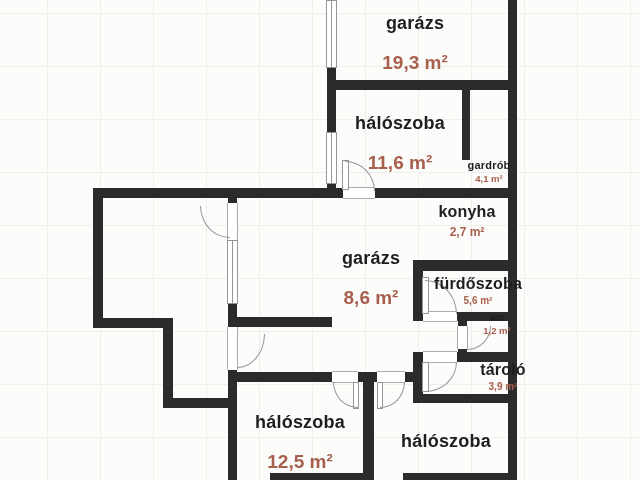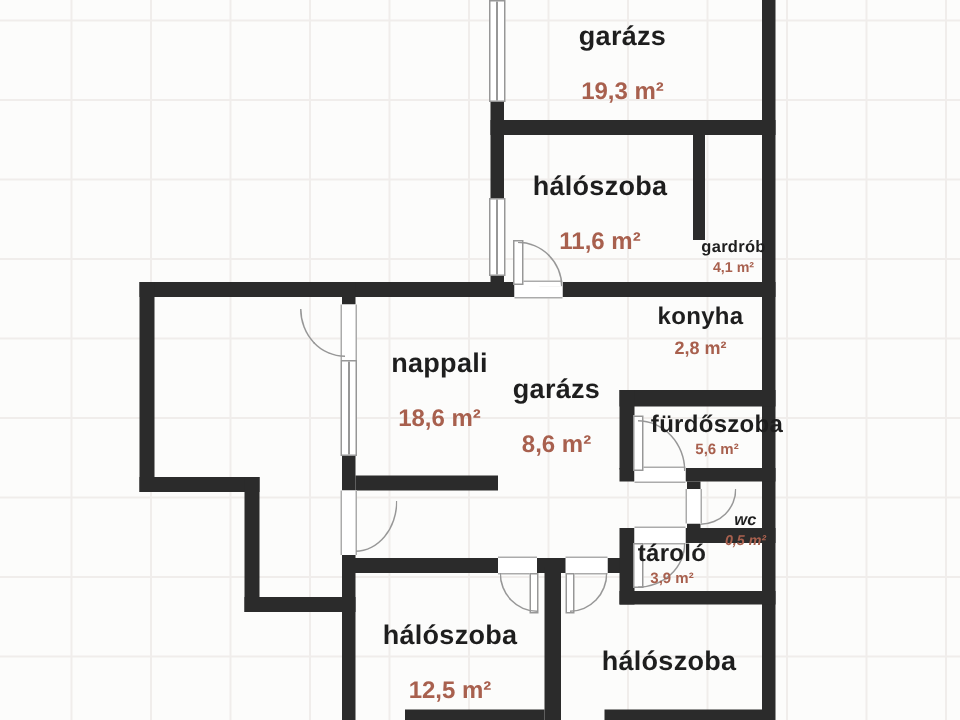--- a/index.html
+++ b/index.html
@@ -34,21 +34,21 @@
   .gapV{position:absolute;background:#fff;border-left:1px solid #ababab;border-right:1px solid #ababab;box-sizing:border-box;}
   .leafV{position:absolute;background:#fff;border:1px solid var(--frame-line);box-sizing:border-box;}
   .arc{position:absolute;box-sizing:border-box;}
   .arc-tr{border-top:1.5px solid var(--frame-line);border-right:1.5px solid var(--frame-line);border-top-right-radius:100% 100%;}
   .arc-bl{border-left:1.5px solid var(--frame-line);border-bottom:1.5px solid var(--frame-line);border-bottom-left-radius:100% 100%;}
   .arc-br{border-right:1.5px solid var(--frame-line);border-bottom:1.5px solid var(--frame-line);border-bottom-right-radius:100% 100%;}
   
   .room{position:absolute;transform:translate(-50%,-50%);text-align:center;white-space:nowrap;}
   .rname{color:var(--room-label);font-weight:700;line-height:1.05;letter-spacing:.2px;}
   .rarea{color:var(--area-label);font-weight:700;line-height:1.05;}
-  .xl .rname{font-size:18px}.xl .rarea{font-size:16px;margin-top:20px}
+  .xl .rname{font-size:18px}.xl .rarea{font-size:19px;margin-top:20px}
   .lg .rname{font-size:16px}.lg .rarea{font-size:12px;margin-top:5px}
   .md .rname{font-size:14.5px}.md .rarea{font-size:12px;margin-top:5px}
   .sm .rname{font-size:16px}.sm .rarea{font-size:10px;margin-top:3px}
   .xs .rname{font-size:11px}.xs .rarea{font-size:9.5px;margin-top:2px}
 </style>
 </head>
 <body>
 
 <div class="canvas">
 
@@ -124,39 +124,35 @@
   <div class="room xl" style="left:400px;top:143px;">
     <div class="rname">hálószoba</div>
     <div class="rarea">11,6 m²</div>
   </div>
   <div class="room xs" style="left:489px;top:172px;">
     <div class="rname">gardrób</div>
     <div class="rarea">4,1 m²</div>
   </div>
   <div class="room lg" style="left:467px;top:221px;">
     <div class="rname">konyha</div>
-    <div class="rarea">2,8 m²</div>
-  </div>
-  <div class="room xl" style="left:293px;top:261px;">
-    <div class="rname">nappali</div>
-    <div class="rarea">18,6 m²</div>
+    <div class="rarea">2,7 m²</div>
   </div>
   <div class="room xl" style="left:371px;top:278px;">
     <div class="rname">garázs</div>
     <div class="rarea">8,6 m²</div>
   </div>
   <div class="room sm" style="left:478px;top:291px;">
     <div class="rname">fürdőszoba</div>
     <div class="rarea">5,6 m²</div>
   </div>
-  <div class="room xs" style="left:497px;top:354px;font-style:italic;">
+  <div class="room xs" style="left:497px;top:324px;">
     <div class="rname">wc</div>
-    <div class="rarea">0,5 m²</div>
+    <div class="rarea">1,2 m²</div>
   </div>
-  <div class="room sm" style="left:448px;top:377px;">
+  <div class="room sm" style="left:503px;top:377px;">
     <div class="rname">tároló</div>
     <div class="rarea">3,9 m²</div>
   </div>
   <div class="room xl" style="left:300px;top:442px;">
     <div class="rname">hálószoba</div>
     <div class="rarea">12,5 m²</div>
   </div>
   <div class="room xl" style="left:446px;top:441px;">
     <div class="rname">hálószoba</div>
   </div>

